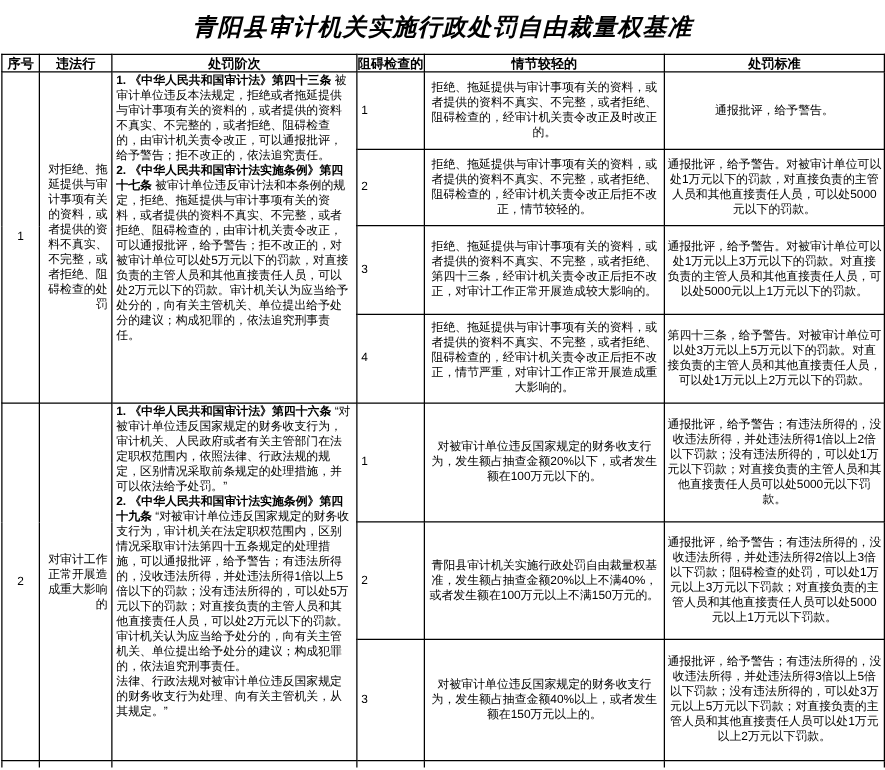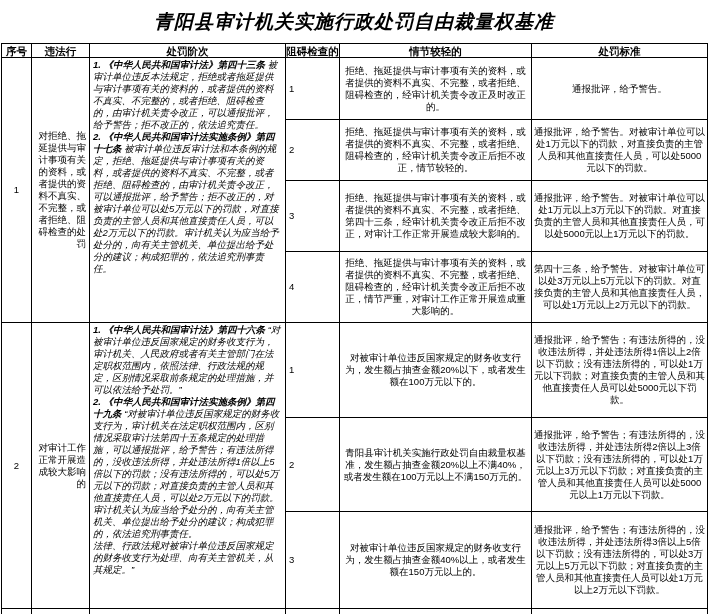--- a/index.html
+++ b/index.html
@@ -17,21 +17,21 @@
   .benchmark th,.benchmark td{
     border:1px solid #000;font-size:9.5px;line-height:12px;
     padding:1px 2px;vertical-align:middle;overflow:hidden;
     word-break:break-all;
   }
   .benchmark th{
     font-size:10.5px;font-weight:bold;text-align:center;height:13px;padding:0;
   }
   td.idx{text-align:center;}
   td.violation{text-align:right;padding:1px 3px;}
-  td.basis{vertical-align:top;text-align:left;padding:1px 3px;font-style:italic;}
+  td.basis{vertical-align:top;text-align:left;padding:1px 3px;}
   td.basis div{margin:0;}
   td.level{text-align:left;padding-left:3px;}
   td.circ,td.std{text-align:center;}
   tr.h62{height:62px;} tr.h61{height:61px;} tr.h71a{height:71px;} tr.h71b{height:71px;}
   tr.h95{height:95px;} tr.h94{height:94px;} tr.h97{height:97px;}
   tr.hcut{height:5px;} tr.hcut td{border-bottom:none;padding:0;}
 </style>
 </head>
 <body>
 
@@ -81,34 +81,34 @@
         <td class="std">通报批评，给予警告。对被审计单位可以处1万元以上3万元以下的罚款。对直接负责的主管人员和其他直接责任人员，可以处5000元以上1万元以下的罚款。</td>
       </tr>
       <tr class="h71b">
         <td class="level">4</td>
         <td class="circ">拒绝、拖延提供与审计事项有关的资料，或者提供的资料不真实、不完整，或者拒绝、阻碍检查的，经审计机关责令改正后拒不改正，情节严重，对审计工作正常开展造成重大影响的。</td>
         <td class="std">第四十三条，给予警告。对被审计单位可以处3万元以上5万元以下的罚款。对直接负责的主管人员和其他直接责任人员，可以处1万元以上2万元以下的罚款。</td>
       </tr>
 
       <tr class="h95">
         <td class="idx" rowspan="3">2</td>
-        <td class="violation" rowspan="3">对审计工作正常开展造成较大影响的</td>
+        <td class="violation" rowspan="3">对审计工作正常开展造成重大影响的</td>
         <td class="basis" rowspan="3">
             <div><b>1. 《中华人民共和国审计法》第四十六条</b> “对被审计单位违反国家规定的财务收支行为，审计机关、人民政府或者有关主管部门在法定职权范围内，依照法律、行政法规的规定，区别情况采取前条规定的处理措施，并可以依法给予处罚。”</div>
             <div><b>2. 《中华人民共和国审计法实施条例》第四十九条</b> “对被审计单位违反国家规定的财务收支行为，审计机关在法定职权范围内，区别情况采取审计法第四十五条规定的处理措施，可以通报批评，给予警告；有违法所得的，没收违法所得，并处违法所得1倍以上5倍以下的罚款；没有违法所得的，可以处5万元以下的罚款；对直接负责的主管人员和其他直接责任人员，可以处2万元以下的罚款。审计机关认为应当给予处分的，向有关主管机关、单位提出给予处分的建议；构成犯罪的，依法追究刑事责任。</div>
             <div>法律、行政法规对被审计单位违反国家规定的财务收支行为处理、向有关主管机关，从其规定。”</div>
           </td>
         <td class="level">1</td>
         <td class="circ">对被审计单位违反国家规定的财务收支行为，发生额占抽查金额20%以下，或者发生额在100万元以下的。</td>
         <td class="std">通报批评，给予警告；有违法所得的，没收违法所得，并处违法所得1倍以上2倍以下罚款；没有违法所得的，可以处1万元以下罚款；对直接负责的主管人员和其他直接责任人员可以处5000元以下罚款。</td>
       </tr>
       <tr class="h94">
         <td class="level">2</td>
         <td class="circ">青阳县审计机关实施行政处罚自由裁量权基准，发生额占抽查金额20%以上不满40%，或者发生额在100万元以上不满150万元的。</td>
-        <td class="std">通报批评，给予警告；有违法所得的，没收违法所得，并处违法所得2倍以上3倍以下罚款；没有违法所得的，可以处1万元以上3万元以下罚款；对直接负责的主管人员和其他直接责任人员可以处5000元以上1万元以下罚款。</td>
+        <td class="std">通报批评，给予警告；有违法所得的，没收违法所得，并处违法所得2倍以上3倍以下罚款；阻碍检查的处罚，可以处1万元以上3万元以下罚款；对直接负责的主管人员和其他直接责任人员可以处5000元以上1万元以下罚款。</td>
       </tr>
       <tr class="h97">
         <td class="level">3</td>
         <td class="circ">对被审计单位违反国家规定的财务收支行为，发生额占抽查金额40%以上，或者发生额在150万元以上的。</td>
         <td class="std">通报批评，给予警告；有违法所得的，没收违法所得，并处违法所得3倍以上5倍以下罚款；没有违法所得的，可以处3万元以上5万元以下罚款；对直接负责的主管人员和其他直接责任人员可以处1万元以上2万元以下罚款。</td>
       </tr>
 
       <tr class="hcut">
         <td></td>
         <td></td>

